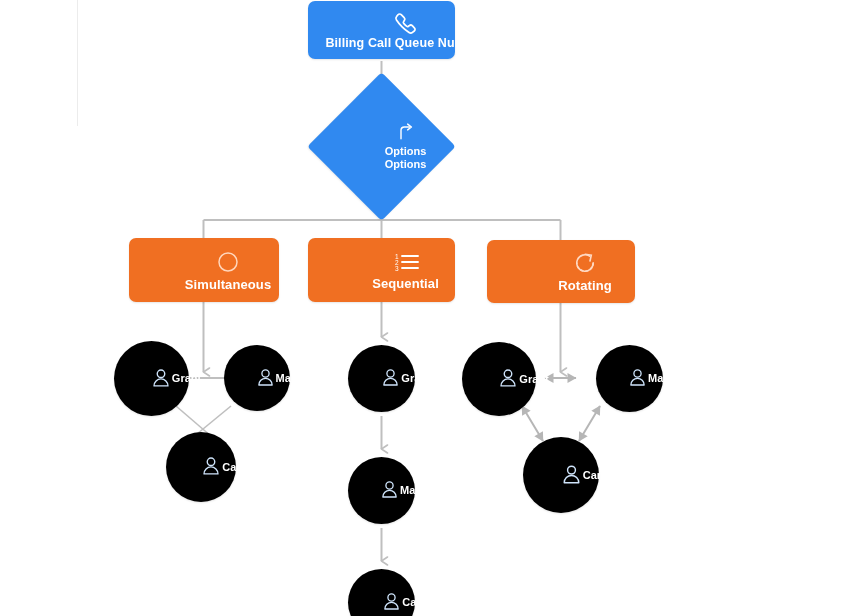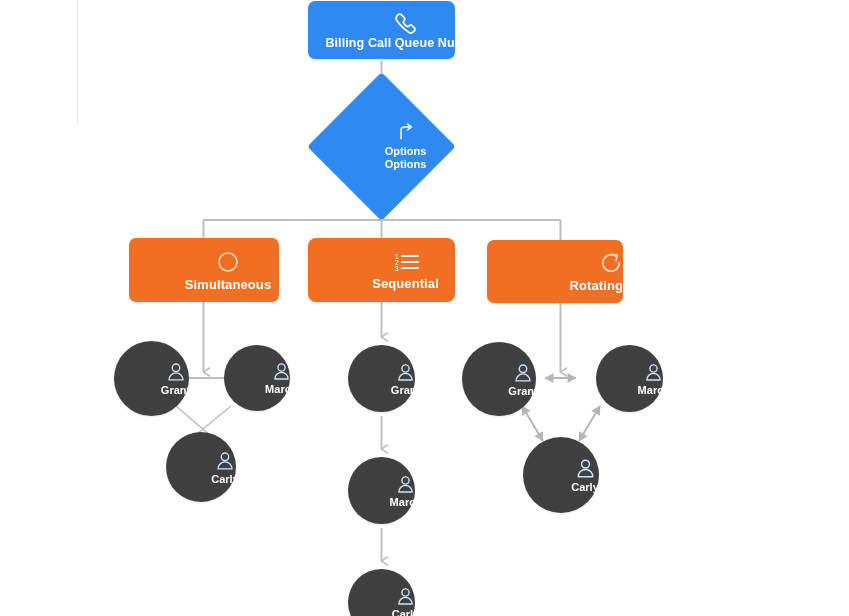--- a/index.html
+++ b/index.html
@@ -51,22 +51,22 @@
     align-items:center;justify-content:center;
     width:100%;height:100%;
   }
   .diamond .lbl{
     font-weight:bold;color:#fff;font-size:11px;line-height:1.18;text-align:center;
   }
 
   
   .circle{
     border-radius:50%;
-    background:#404040;
-    display:flex;flex-direction:column;
+    background:#000000;
+    display:flex;flex-direction:row;
     align-items:center;justify-content:center;
     box-shadow:0 1px 2px rgba(0,0,0,.10);
   }
   .circle .lbl{
     font-weight:bold;color:#ffffff;font-size:11px;line-height:1;
   }
 
   .ico{display:block;}
   .ico-wrap{display:flex;align-items:center;justify-content:center;}
 
@@ -151,35 +151,35 @@
 
   <div class="node rrect node-option" style="left:129px;top:238px;width:150px;height:64px;">
     <span class="ico-wrap" style="margin-bottom:4px;">
       <svg class="ico" width="24" height="24" viewBox="0 0 24 24" fill="none" stroke="#ffd6bc" stroke-width="1.5">
         <circle cx="12" cy="12" r="9"></circle>
       </svg>
     </span>
     <span class="lbl">Simultaneous</span>
   </div>
 
-  <div class="node rrect node-option" style="left:308px;top:238px;width:147px;height:64px;border-radius:8px;">
+  <div class="node rrect node-option" style="left:308px;top:238px;width:147px;height:64px;">
     <span class="ico-wrap" style="margin-bottom:4px;">
       <svg class="ico" width="28" height="22" viewBox="0 0 28 22" fill="none" stroke="#ffffff" stroke-width="1.9" stroke-linecap="round">
         <path d="M10 5 H26"></path>
         <path d="M10 11 H26"></path>
         <path d="M10 17 H26"></path>
         <text x="3" y="7.5" font-size="6.5" fill="#ffffff" stroke="none" font-family="Liberation Sans, sans-serif">1</text>
         <text x="3" y="13.5" font-size="6.5" fill="#ffffff" stroke="none" font-family="Liberation Sans, sans-serif">2</text>
         <text x="3" y="19.5" font-size="6.5" fill="#ffffff" stroke="none" font-family="Liberation Sans, sans-serif">3</text>
       </svg>
     </span>
     <span class="lbl">Sequential</span>
   </div>
 
-  <div class="node rrect node-option" style="left:487px;top:240px;width:136px;height:63px;align-items:flex-end;">
+  <div class="node rrect node-option" style="left:487px;top:240px;width:148px;height:63px;">
     <span class="ico-wrap" style="margin-bottom:4px;">
       <svg class="ico" width="24" height="24" viewBox="0 0 24 24" fill="none" stroke="#ffd9c3" stroke-width="1.6" stroke-linecap="round">
         <path d="M20.2 12 a8.2 8.2 0 1 1 -3.6 -6.8"></path>
         <path d="M20.2 12 a8.2 8.2 0 0 1 -16.4 0" stroke-dasharray="2.2 2.8" opacity=".95"></path>
         <path d="M12.2 3.2 L18.3 4.1 L17.0 10.0" fill="none"></path>
       </svg>
     </span>
     <span class="lbl">Rotating</span>
   </div>
 

